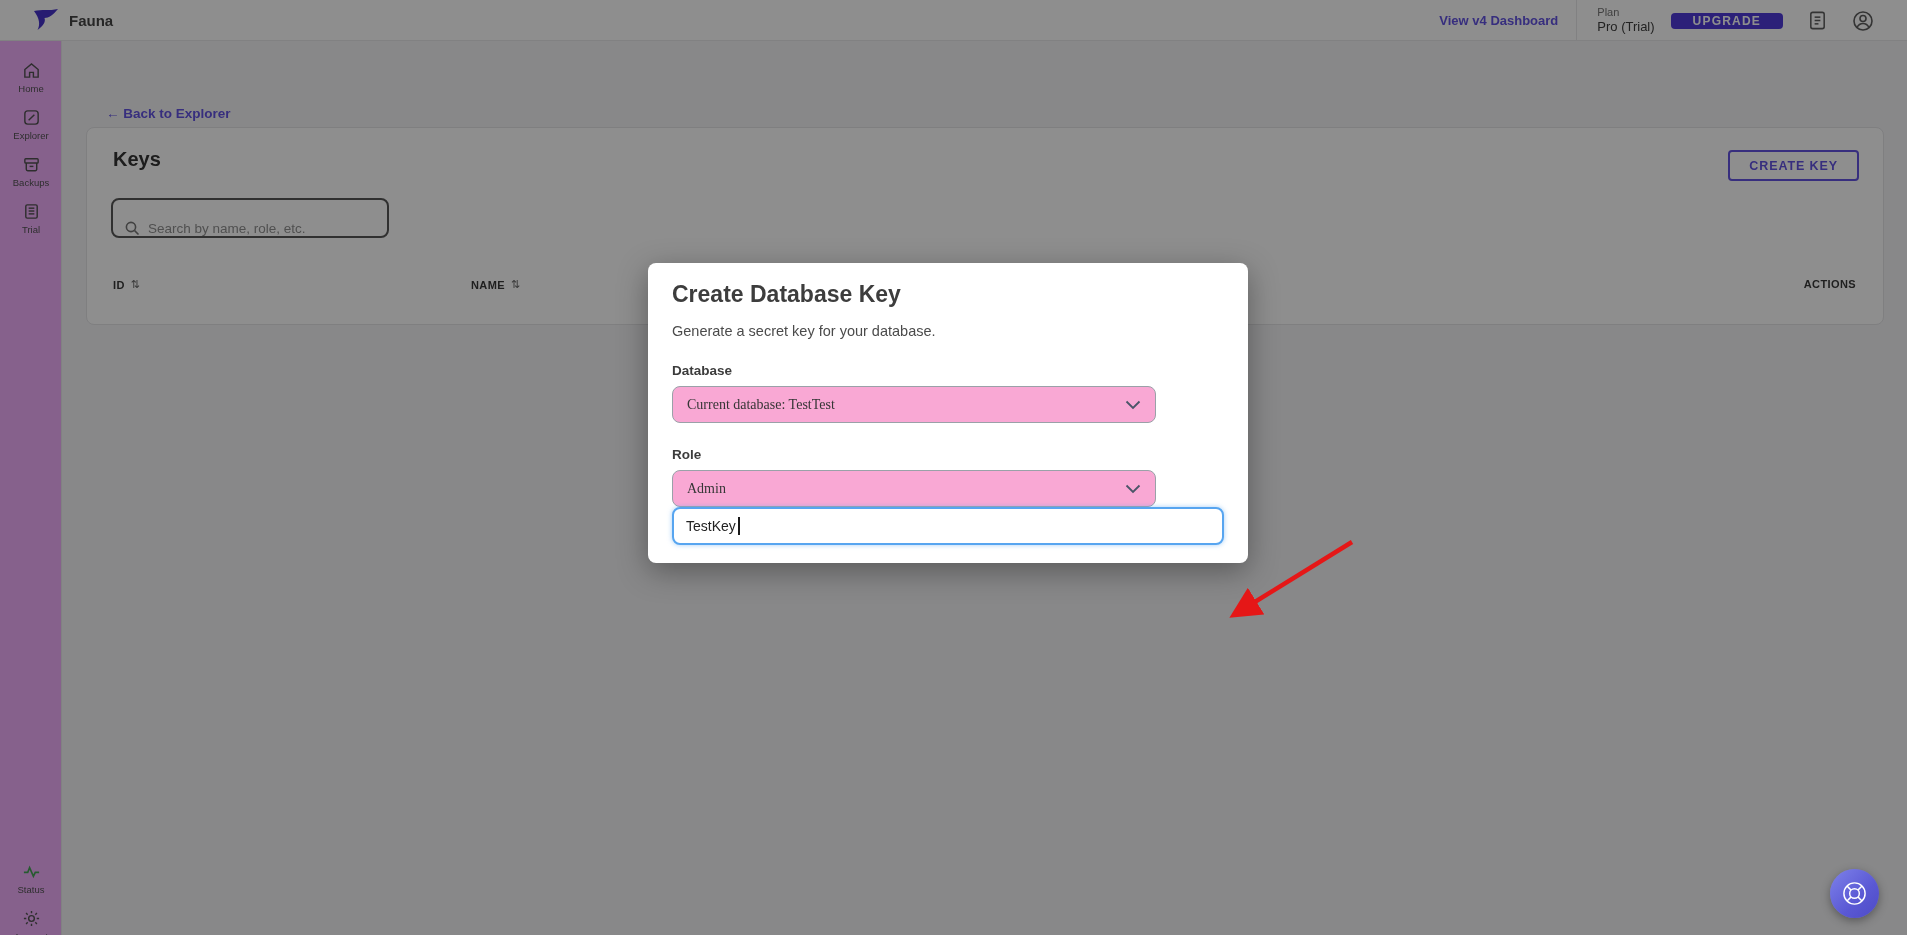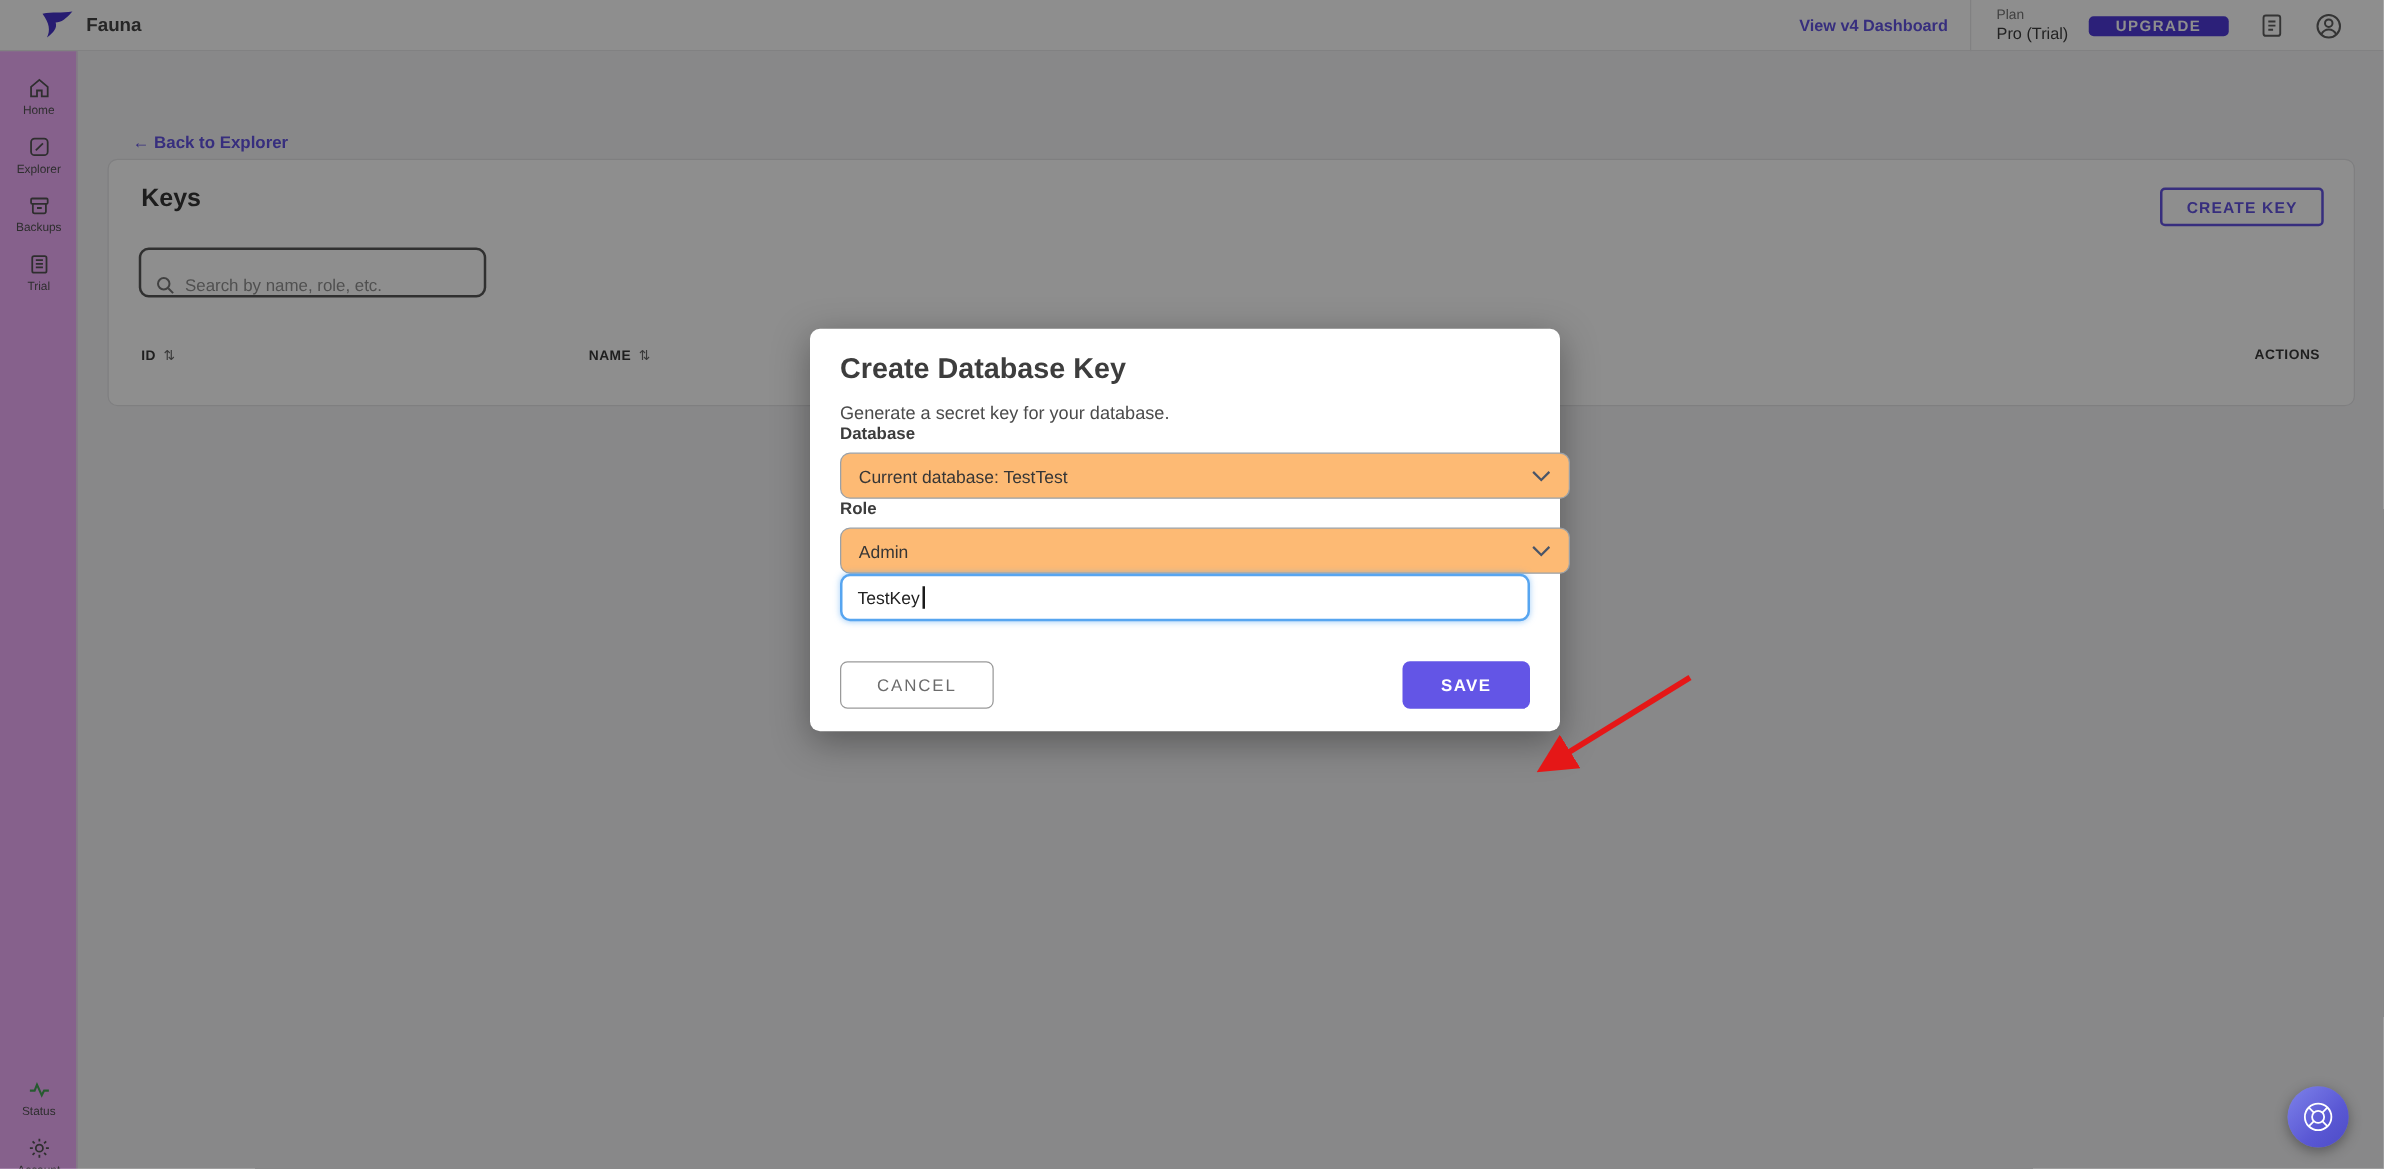--- a/index.html
+++ b/index.html
@@ -56,24 +56,24 @@
   .th-actions { right:0; }
   .sort-glyph { font-size:11px; color:#5f5f5f; margin-left:6px; font-weight:400; }
 
   
   .overlay { position:absolute; left:0; top:0; width:1907px; height:935px;
              background:rgba(15,15,15,0.47); z-index:10; }
   .modal { position:absolute; left:648px; top:263px; width:600px; background:#fff; border-radius:8px;
            box-shadow:0 8px 30px rgba(0,0,0,0.35); z-index:20; padding:18px 24px; }
   .modal-title { font-size:23px; font-weight:600; color:#3d3d3d; }
   .modal-sub { margin-top:15px; font-size:14.5px; color:#4b4b4b; }
-  .field-label { margin-bottom:8px; font-size:13.5px; font-weight:600; color:#3c3c3c; }
-  .select { width:584px; height:37px; border:1px solid #9aa1a8; border-radius:8px; background:#fdba74;
+  .field-label { margin-top:24px; margin-bottom:8px; font-size:13.5px; font-weight:600; color:#3c3c3c; }
+  .select { width:484px; height:37px; border:1px solid #9aa1a8; border-radius:8px; background:#f9a8d4;
             display:flex; align-items:center; justify-content:space-between; padding:0 14px;
-            font-size:14px; color:#363636; cursor:pointer; }
+            font-size:14px; color:#363636; cursor:pointer;font-family:Liberation Serif, serif; }
   .text-input-wrap { position:relative; width:552px; }
   .text-input { width:552px; height:38px; border:2px solid #57a5f0; border-radius:8px; outline:none;
                 padding:0 12px; font-size:14px; color:#222; font-family:"Liberation Sans", sans-serif;
                 box-shadow:0 0 5px rgba(87,165,240,0.55); }
   .caret { position:absolute; left:66px; top:10px; width:1.5px; height:18px; background:#1a1a1a; }
   .modal-footer { margin-top:32px; display:flex; justify-content:space-between; align-items:center; }
   .cancel-btn { width:123px; height:38px; background:#fff; border:1px solid #9a9a9a; border-radius:6px;
                 color:#6b6b6b; font-size:13.5px; font-weight:500; letter-spacing:1.5px; cursor:pointer;
                 font-family:"Liberation Sans", sans-serif; }
   .save-btn { width:102px; height:38px; background:#6355e6; border:none; border-radius:6px;
@@ -221,24 +221,20 @@
     <svg width="16" height="10" viewBox="0 0 16 10" fill="none" stroke="#4a5568" stroke-width="1.8">
       <path d="M1.5 1.5 L8 8 L14.5 1.5"></path>
     </svg>
   </div>
 
   <div class="text-input-wrap">
     <input class="text-input" type="text" value="TestKey" style="">
     <div class="caret"></div>
   </div>
 
-  <div class="modal-footer">
-    <button class="cancel-btn">CANCEL</button>
-    <button class="save-btn">SAVE</button>
-  </div>
 </div>
 
 <svg class="arrow-layer" viewBox="0 0 1907 935">
   <defs>
     <marker id="ah" markerWidth="7" markerHeight="7" refX="5" refY="3.5" orient="auto">
       <path d="M0,0 L7,3.5 L0,7 Z" fill="#e51717"></path>
     </marker>
   </defs>
   <line x1="1352" y1="542" x2="1237" y2="613" stroke="#e51717" stroke-width="4.5" marker-end="url(#ah)"></line>
 </svg>

